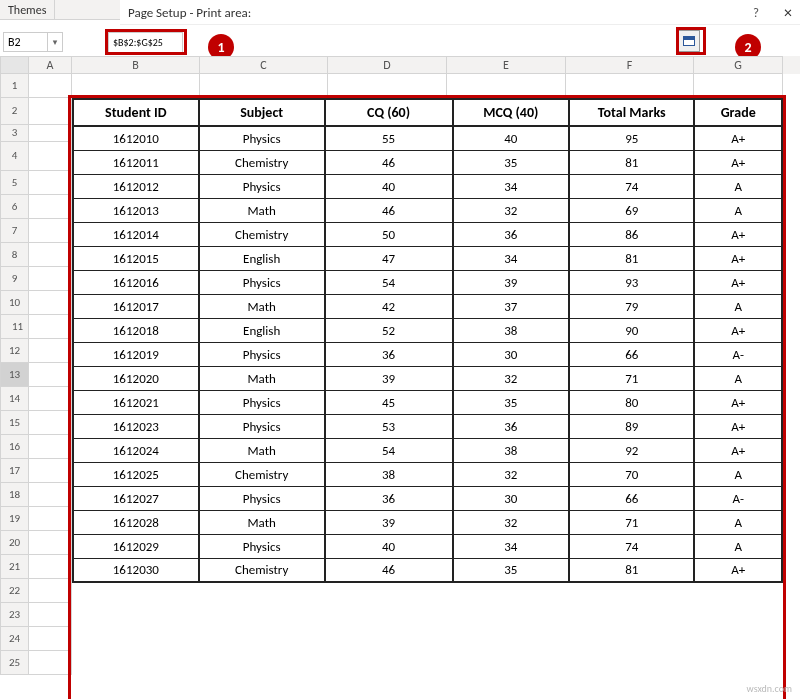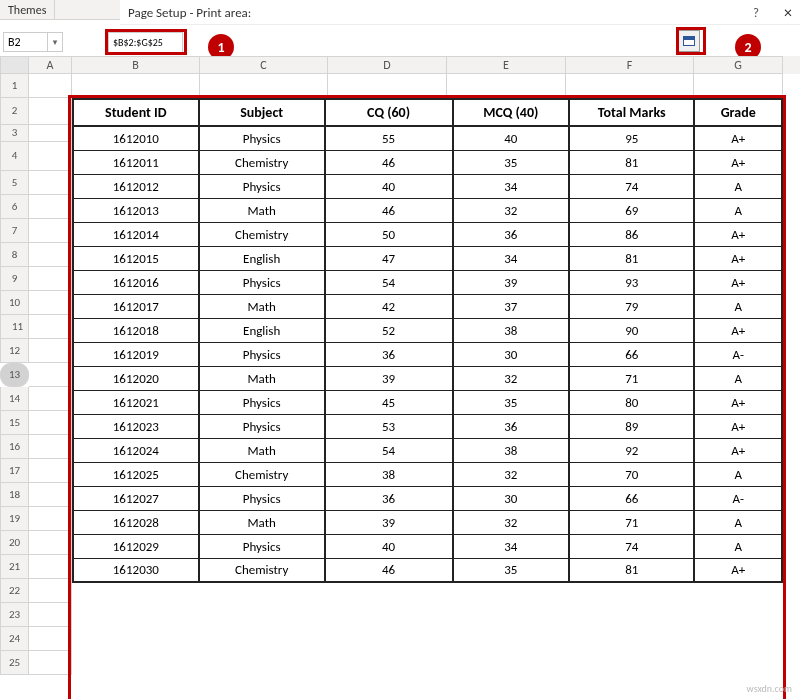--- a/index.html
+++ b/index.html
@@ -36,21 +36,21 @@
     .sheet-area { position: absolute; top: 56px; left: 0; right: 0; bottom: 0; }
     
     .col-headers { display: flex; height: 18px; background: #f3f2f1; }
     .corner { width: 29px; border: 1px solid #d4d4d4; background: #e6e6e6; }
     .ch { border: 1px solid #d4d4d4; border-left: none; text-align: center; font-size: 12px; color: #555; line-height: 16px; background: #f3f2f1; }
     .cA { width: 43px; } .cB { width: 128px; } .cC { width: 128px; } .cD { width: 119px; } .cE { width: 119px; } .cF { width: 128px; } .cG { width: 89px; }
     
     .grid-body { position: relative; }
     .row { display: flex; height: 24px; }
     .rh { width: 29px; border: 1px solid #d4d4d4; border-top: none; background: #f3f2f1; font-size: 11px; color: #555; text-align: center; line-height: 23px; }
-    .rh.sel { background: #d2d2d2; border-radius: 11px; }
+    .rh.sel { background: #d2d2d2; }
     .cell { border: 1px solid #d4d4d4; border-left: none; border-top: none; background: #fff; }
     
     .data-wrap { position: absolute; top: 0; left: 72px; width: 711px; }
     .title-bar { height: 27px; background: linear-gradient(180deg, #595959 0%, #404040 100%); color: #fff; font-weight: bold; font-size: 16px; text-align: center; line-height: 27px; border: 1px solid #222; border-top: 4px solid #7f7f7f; }
     
     .htable { border-collapse: collapse; width: 100%; }
     .htable th { border: 2px solid #222; background: #fff; font-weight: bold; font-size: 14px; padding: 4px 0; }
     .htable td { border-left: 2px solid #222; border-right: 2px solid #222; border-bottom: 1px solid #222; background: #fff; text-align: center; font-size: 13px; height: 24px; }
     .htable .wB { width: 128px; } .htable .wC { width: 128px; } .htable .wD { width: 131px; } .htable .wE { width: 119px; } .htable .wF { width: 128px; } .htable .wG { width: 89px; }
     .htable tr:last-child td { border-bottom: 2px solid #222; }

